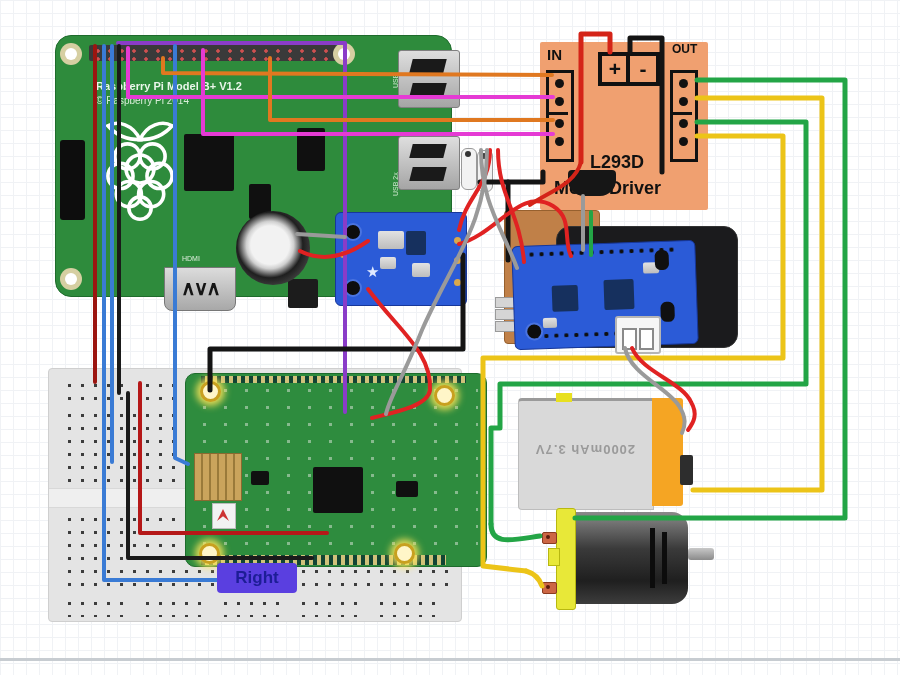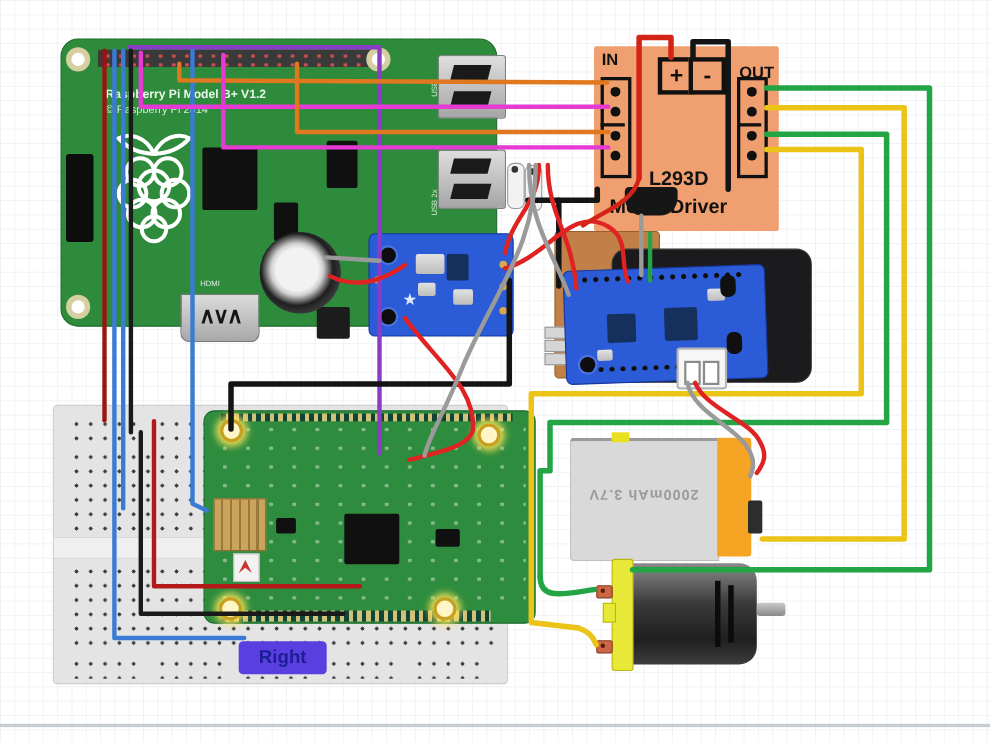--- a/index.html
+++ b/index.html
@@ -88,21 +88,21 @@
   #motor-body{position:absolute;left:14px;top:4px;width:118px;height:92px;border-radius:6px 16px 16px 6px;
      background:linear-gradient(#8a8a8a,#3a3a3a 40%,#1f1f1f 75%,#3d3d3d);}
   .motor-slot{position:absolute;width:5px;background:#0c0c0c;}
   #motor-cap{position:absolute;left:0;top:0;width:18px;height:100px;background:#e8e838;border:1px solid #b8b810;border-radius:3px;}
   #motor-nub{position:absolute;left:-8px;top:40px;width:10px;height:16px;background:#e8e838;border:1px solid #b8b810;}
   #motor-shaft{position:absolute;left:132px;top:40px;width:26px;height:12px;background:linear-gradient(#c8c8c8,#8a8a8a);border-radius:3px;}
   .terminal{position:absolute;left:-14px;width:13px;height:10px;background:#cc6644;border:1px solid #8a3a20;border-radius:2px;}
   .terminal::after{content:"";position:absolute;left:3px;top:2px;width:4px;height:4px;border-radius:50%;background:#5a1c0c;}
   
   #right-label{left:217px;top:563px;width:80px;height:30px;background:#5a3fe0;border-radius:4px;z-index:60;
-     color:#1d1d96;font-size:17px;font-weight:bold;text-align:center;line-height:30px;margin-top:20px;}
+     color:#1d1d96;font-size:17px;font-weight:bold;text-align:center;line-height:30px;}
   #wire-svg{position:absolute;left:0;top:0;z-index:50;pointer-events:none;}
   #bottom-line{left:0;top:658px;width:900px;height:3px;background:#c7ccd1;z-index:70;}
 </style>
 </head>
 <body>
 
 <div id="canvas">
 
   <div id="breadboard" class="abs">
     <div class="bb-dots" style="top:6px;height:26px;"></div>
@@ -165,21 +165,21 @@
   </div>
   <div class="usb-port abs" style="left:398px;top:136px;height:52px;">
     <div class="usb-slot" style="left:12px;top:7px;"></div>
     <div class="usb-slot" style="left:12px;top:30px;"></div>
   </div>
   <div id="speaker" class="abs"></div>
   <div id="jack" class="abs"></div>
 
   <div id="l293d" class="abs">
     <div class="drv-txt" style="left:7px;top:4px;font-size:15px;">IN</div>
-    <div class="drv-txt" style="left:132px;top:16px;font-size:15px;">OUT</div>
+    <div class="drv-txt" style="left:132px;top:0;font-size:12px;">OUT</div>
     <div class="batt-cell" style="left:58px;">+</div>
     <div class="batt-cell" style="left:86px;">-</div>
     <div class="drv-header" style="left:6px;top:28px;">
       <i style="top:6px;"></i>
         <i style="top:24px;"></i>
         <i style="top:46px;"></i>
         <i style="top:64px;"></i>
         <span class="mid"></span>
     </div>
     <div class="drv-header" style="left:130px;top:28px;">

